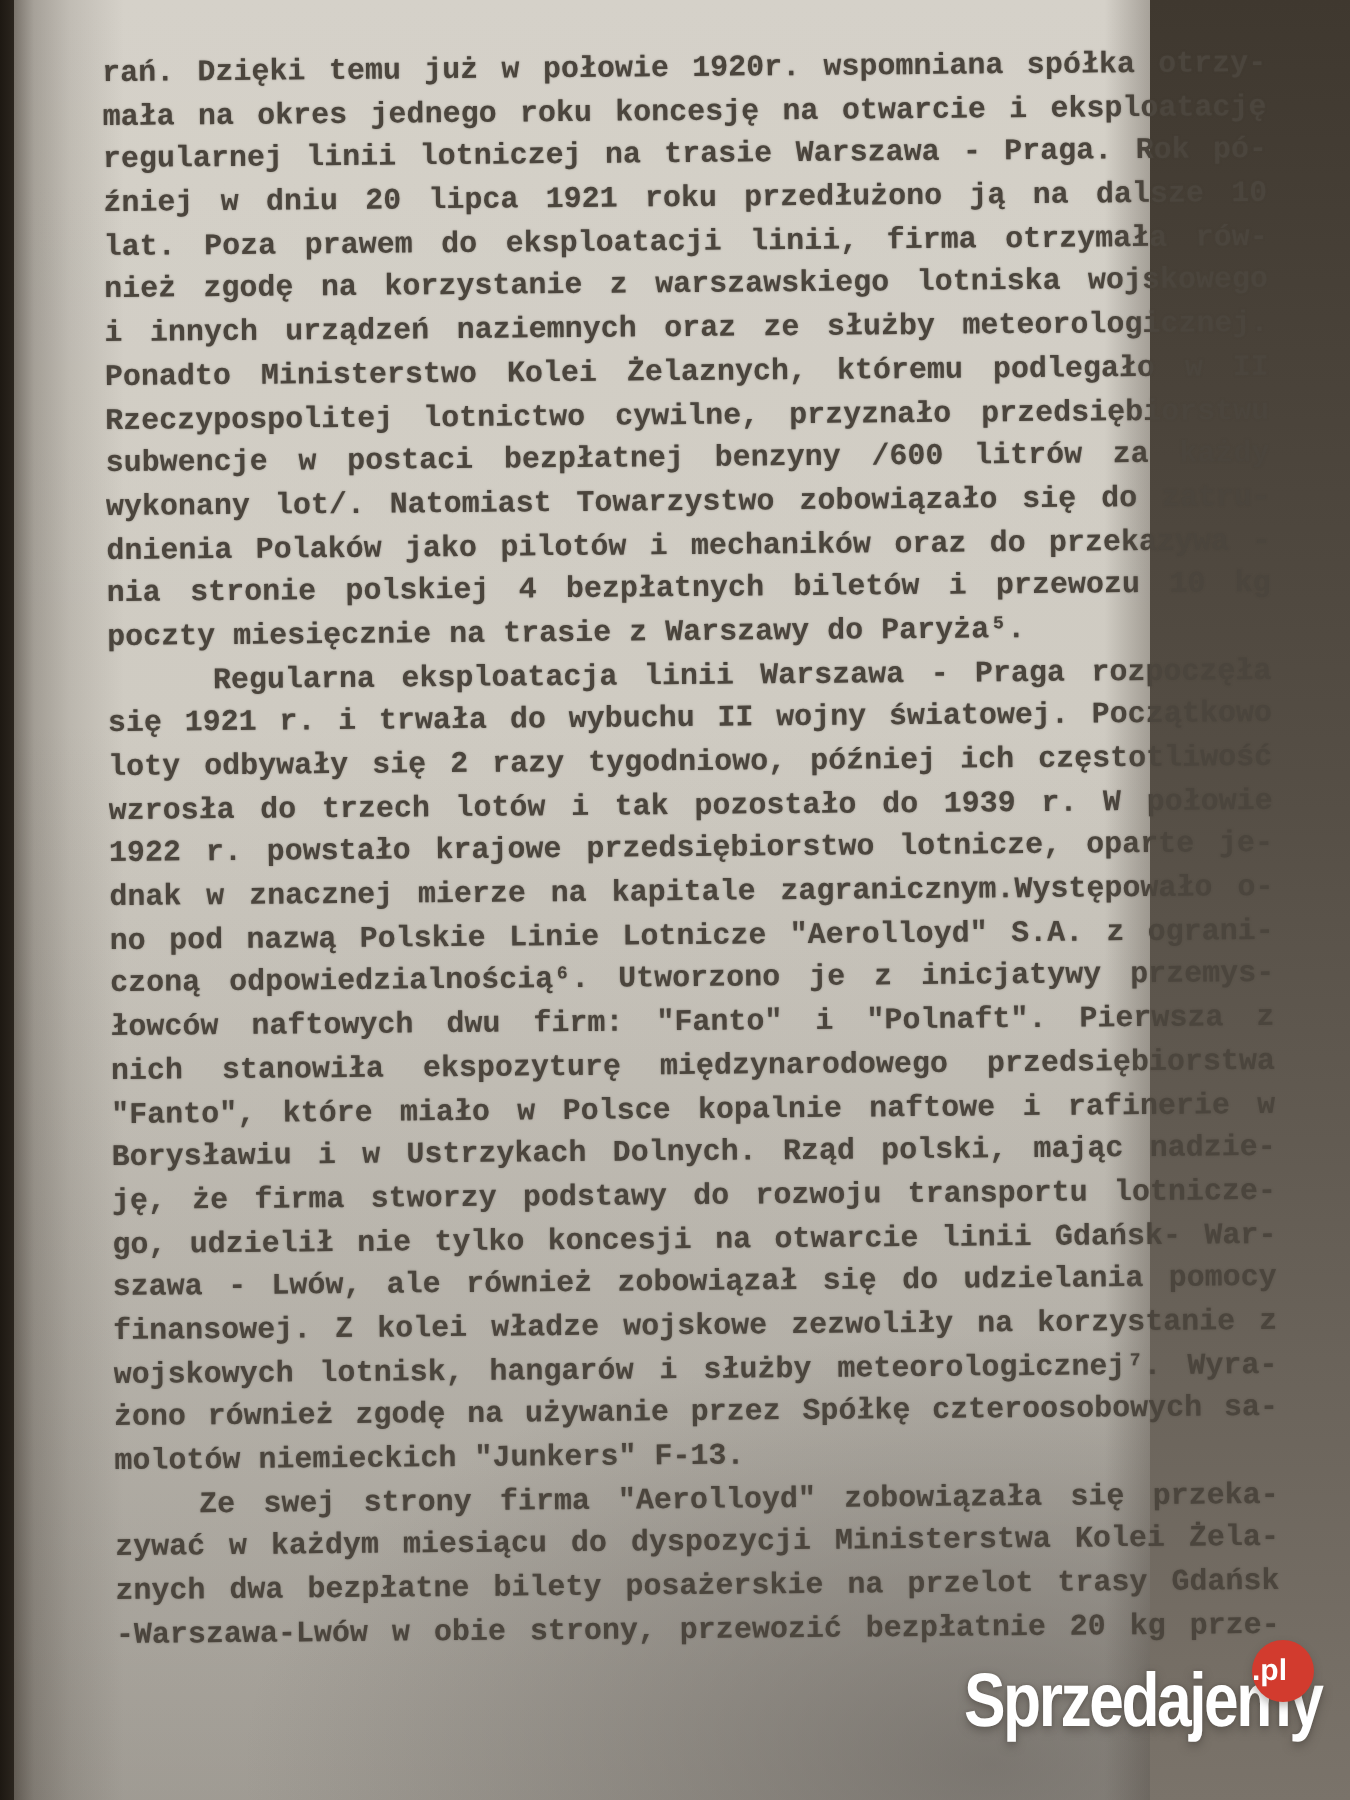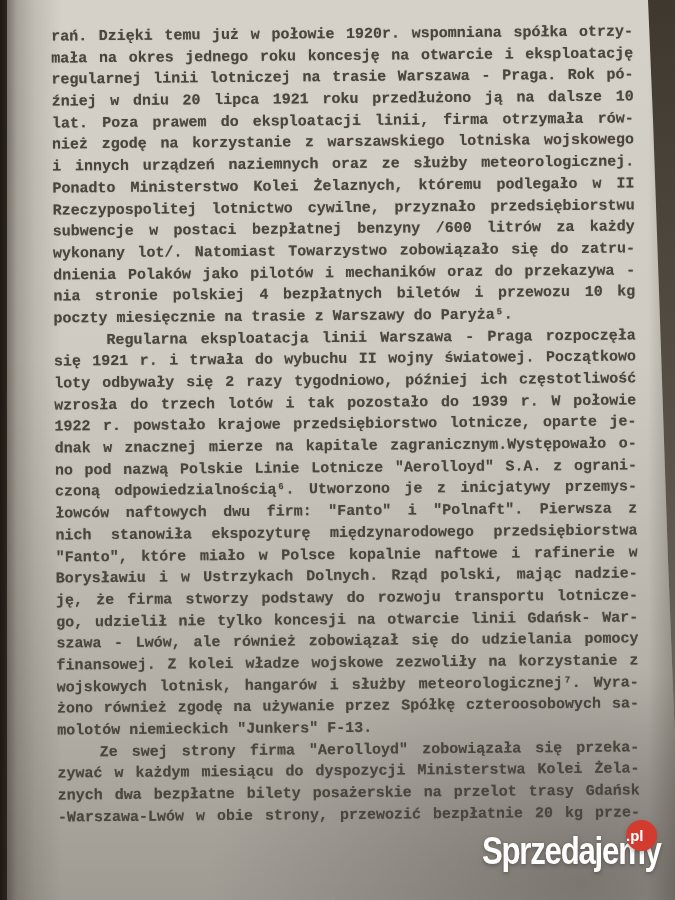--- a/index.html
+++ b/index.html
@@ -8,21 +8,21 @@
     width:675px;height:900px;
     overflow:hidden;
     background:linear-gradient(180deg,#3f382f 0%,#564f46 45%,#7a736a 100%);
     font-family:"Liberation Mono","DejaVu Sans Mono",monospace;
   }
   .left-edge{
     position:absolute;left:0;top:0;width:7px;height:900px;
     background:linear-gradient(90deg,#1d1812,#2b251e);
   }
   .page{
-    position:absolute;left:7px;top:0;width:668px;height:900px;
+    position:absolute;left:7px;top:0;width:568px;height:900px;
     clip-path:polygon(0 0,641px 0,646px 120px,653px 320px,661px 560px,668px 740px,668px 900px,0 900px);
     background:
       linear-gradient(90deg,rgba(46,38,30,0.55) 0px,rgba(46,38,30,0.28) 10px,rgba(46,38,30,0.12) 28px,rgba(46,38,30,0) 55px),
       linear-gradient(270deg,rgba(60,52,44,0.30) 0%,rgba(60,52,44,0) 4%),
       radial-gradient(520px 300px at 86% 98%,rgba(92,87,82,0.55),rgba(92,87,82,0) 72%),
       linear-gradient(180deg,rgba(255,255,255,0.05) 0%,rgba(0,0,0,0) 40%,rgba(70,65,60,0.18) 78%,rgba(70,65,60,0.30) 100%),
       linear-gradient(180deg,#d3cfc6 0%,#cdc9c0 60%,#c6c2b9 100%);
   }
   .text-block{
     position:absolute;left:44px;top:24px;width:582px;

